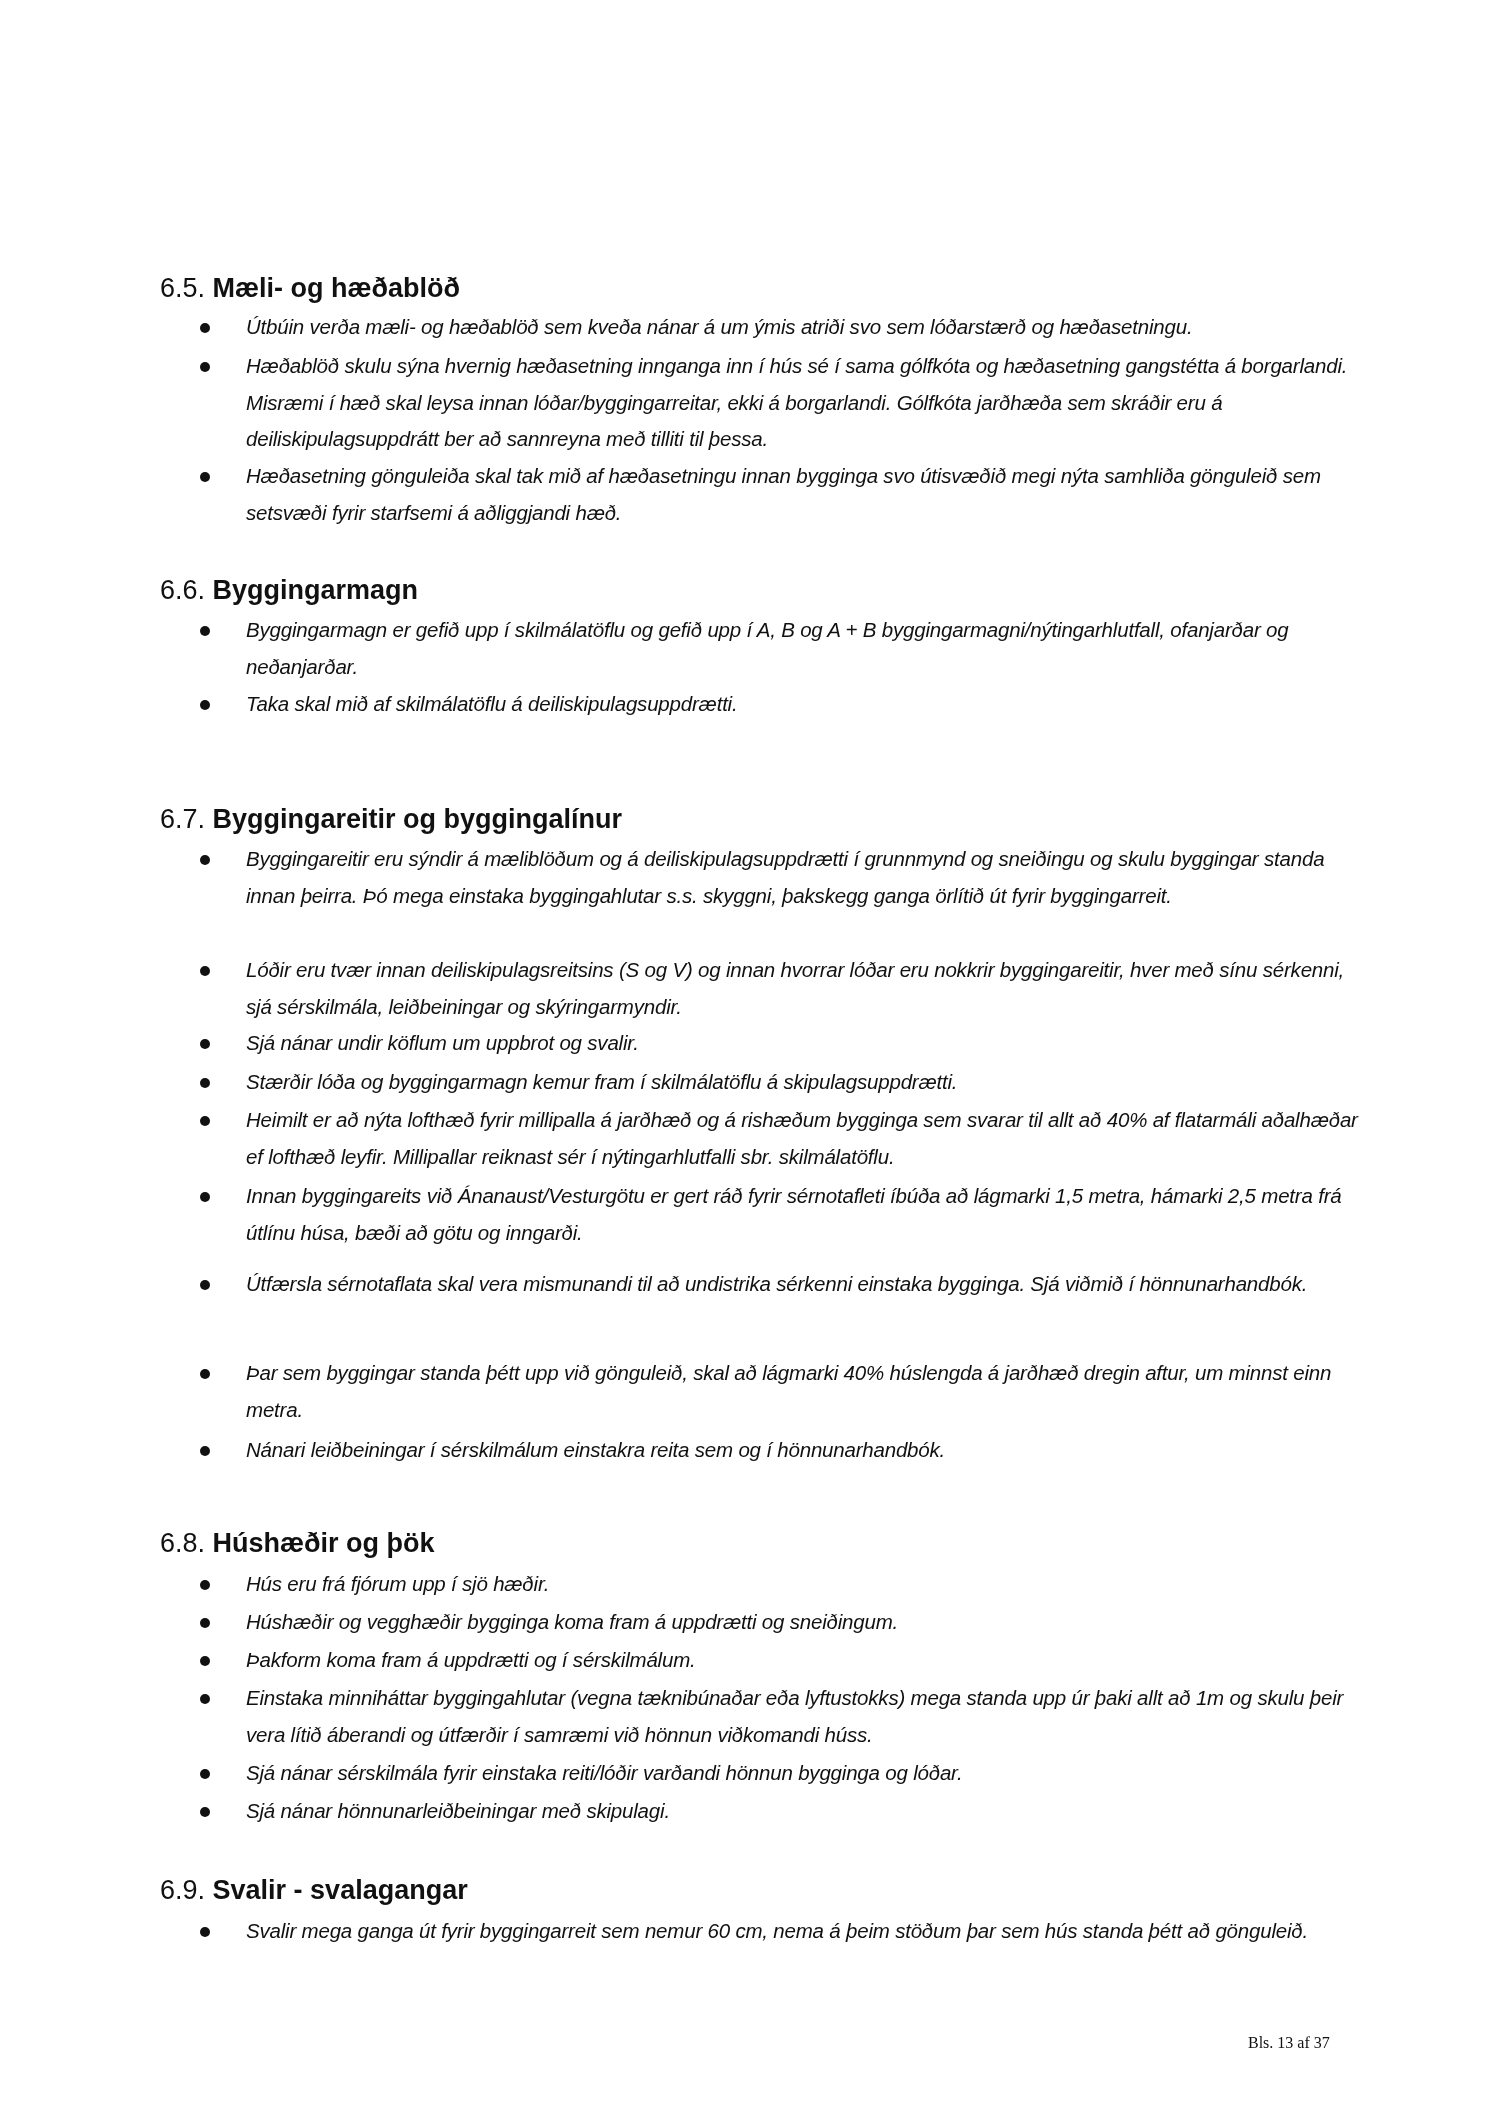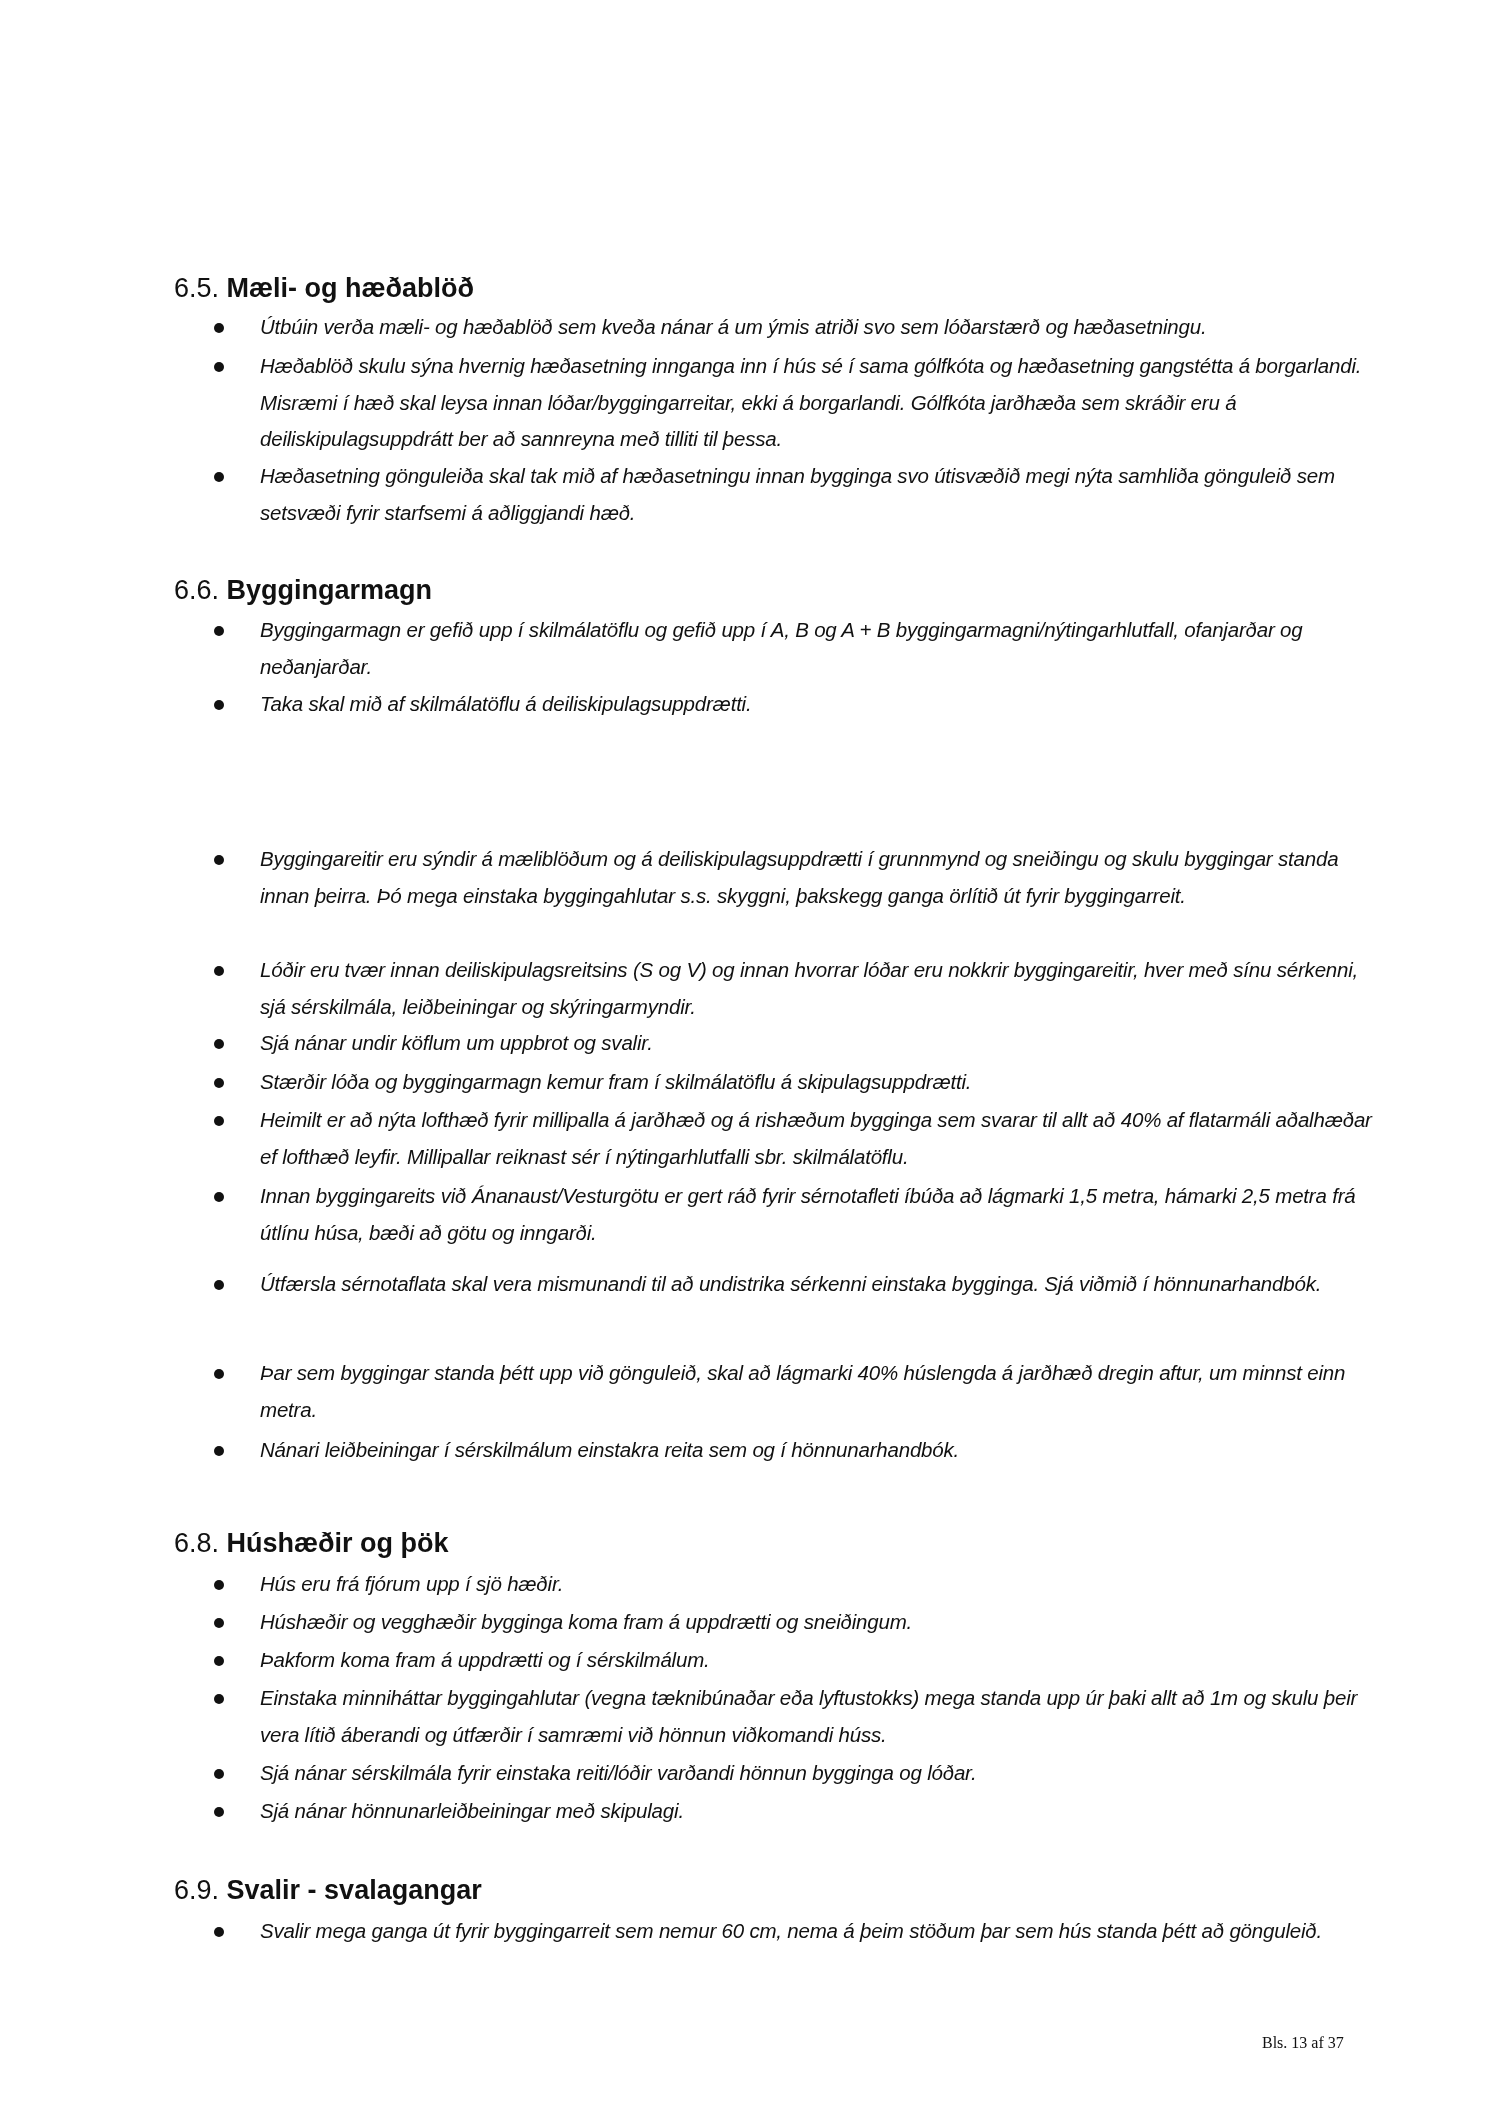--- a/index.html
+++ b/index.html
@@ -1,18 +1,18 @@
 <!DOCTYPE html>
 <html><head>
   <meta charset="utf-8">
   <style>
     html, body { margin: 0; padding: 0; background: #ffffff; }
     body { width: 1500px; height: 2122px; position: relative; overflow: hidden;
            font-family: "Liberation Sans", "DejaVu Sans", sans-serif; color: #111; }
-    .page { position: absolute; left: 14px; top: 0; width: 1292px; height: 2122px; }
+    .page { position: absolute; left: 0; top: 0; width: 1292px; height: 2122px; }
     .h { position: absolute; left: 160px; font-size: 27px; line-height: 34px; white-space: nowrap; }
     .h .num { font-weight: normal; }
     .h .title { font-weight: bold; }
     .li { position: absolute; left: 200px; width: 1170px; font-size: 20.5px; line-height: 36.5px; font-style: italic; }
     .li .bullet { position: absolute; left: 0; top: 0; width: 10px; height: 10px; border-radius: 50%;
                   background: #111; margin-top: 14px; }
     .li .txt { display: block; margin-left: 46px; letter-spacing: -0.2px; }
     .footer { position: absolute; left: 1248px; top: 2034px; font-family: "Liberation Serif", "DejaVu Serif", serif;
               font-size: 16px; white-space: nowrap; }
   </style>
@@ -44,20 +44,24 @@
   </div>
   <div class="li" style="top:612px">
     <span class="bullet"></span>
     <span class="txt">Byggingarmagn er gefið upp í skilmálatöflu og gefið upp í A, B og A + B byggingarmagni/nýtingarhlutfall, ofanjarðar og neðanjarðar.</span>
   </div>
   <div class="li" style="top:686px">
     <span class="bullet"></span>
     <span class="txt">Taka skal mið af skilmálatöflu á deiliskipulagsuppdrætti.</span>
   </div>
 
+  <div class="h" style="top:802px">
+    <span class="num">6.7.</span>
+    <span class="title">Byggingareitir og byggingalínur</span>
+  </div>
   <div class="li" style="top:952px">
     <span class="bullet"></span>
     <span class="txt">Lóðir eru tvær innan deiliskipulagsreitsins (S og V) og innan hvorrar lóðar eru nokkrir byggingareitir, hver með sínu sérkenni, sjá sérskilmála, leiðbeiningar og skýringarmyndir.</span>
   </div>
   <div class="li" style="top:841px">
     <span class="bullet"></span>
     <span class="txt">Byggingareitir eru sýndir á mæliblöðum og á deiliskipulagsuppdrætti í grunnmynd og sneiðingu og skulu byggingar standa innan þeirra. Þó mega einstaka byggingahlutar s.s. skyggni, þakskegg ganga örlítið út fyrir byggingarreit.</span>
   </div>
   <div class="li" style="top:1025px">
     <span class="bullet"></span>

